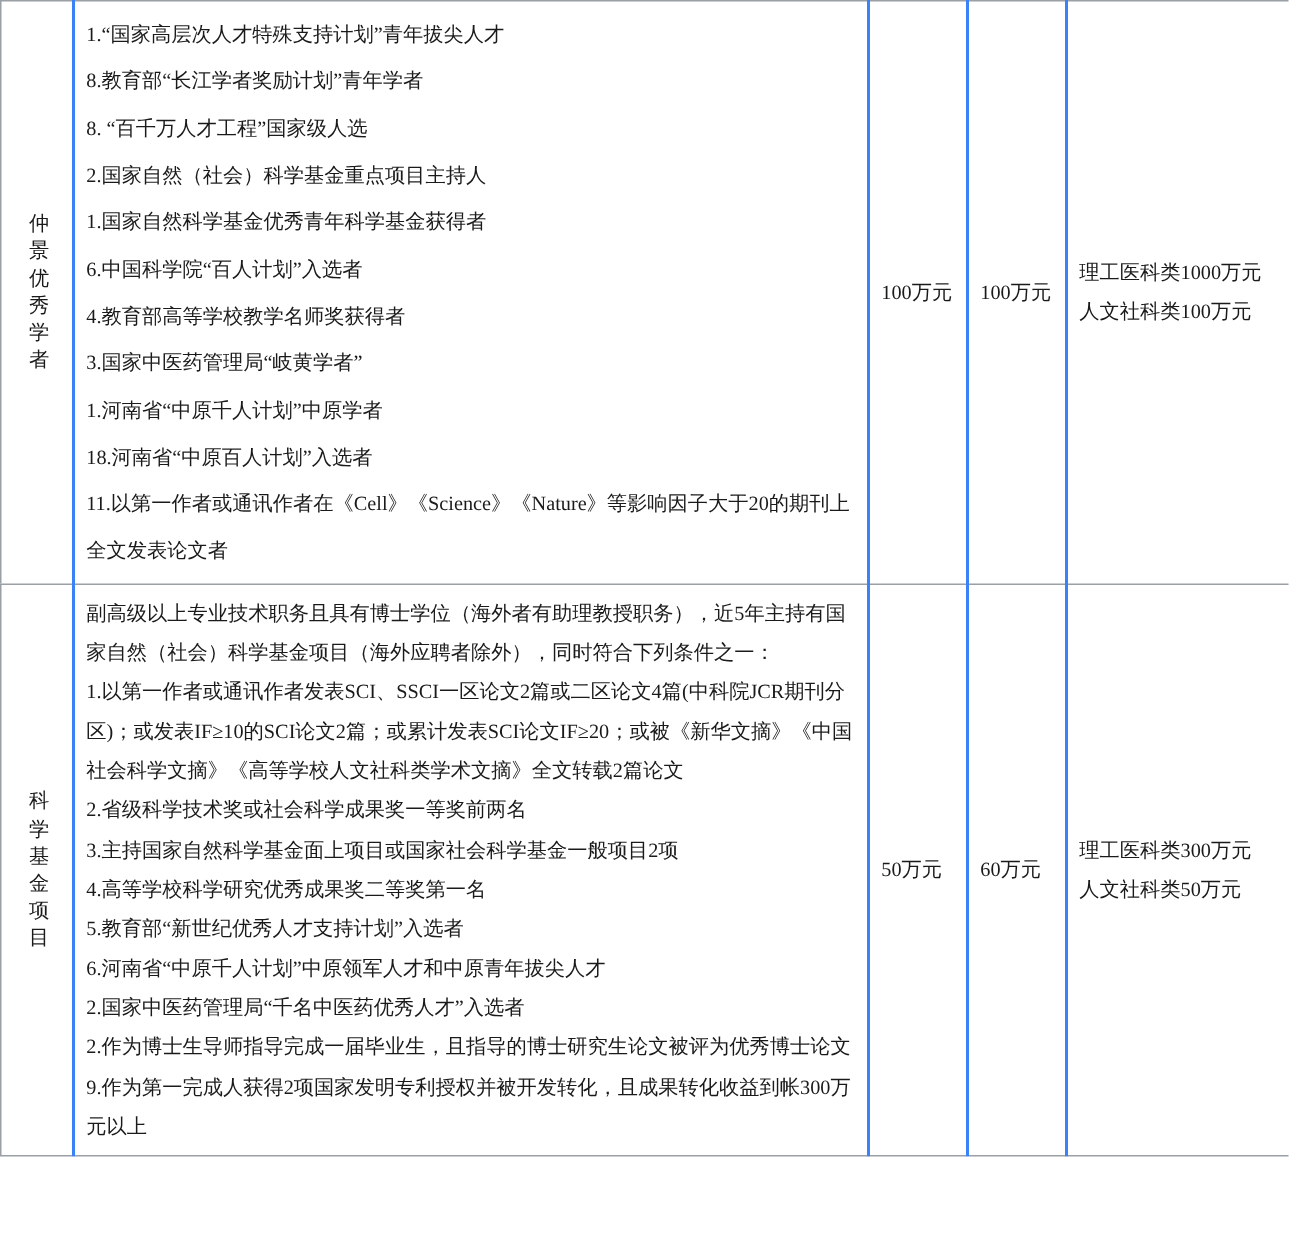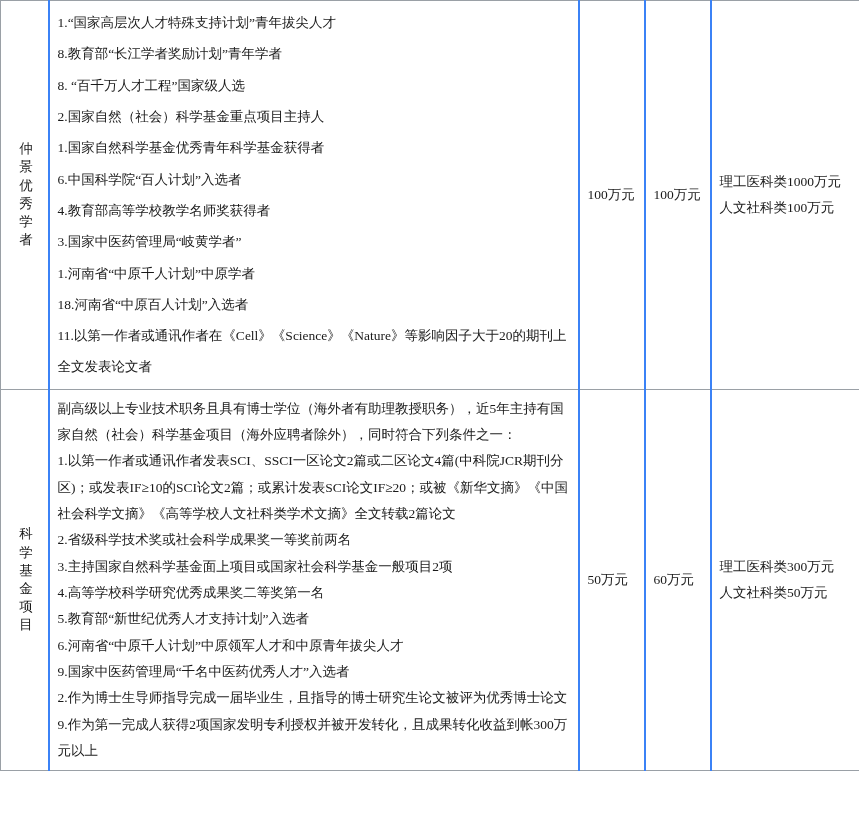--- a/index.html
+++ b/index.html
@@ -123,21 +123,21 @@
       </td>
       <td class="col-criteria">
         <div class="crit-list">
           <span class="line">副高级以上专业技术职务且具有博士学位（海外者有助理教授职务），近5年主持有国家自然（社会）科学基金项目（海外应聘者除外），同时符合下列条件之一：</span>
           <span class="line">1.以第一作者或通讯作者发表SCI、SSCI一区论文2篇或二区论文4篇(中科院JCR期刊分区)；或发表IF≥10的SCI论文2篇；或累计发表SCI论文IF≥20；或被《新华文摘》《中国社会科学文摘》《高等学校人文社科类学术文摘》全文转载2篇论文</span>
           <span class="line">2.省级科学技术奖或社会科学成果奖一等奖前两名</span>
           <span class="line">3.主持国家自然科学基金面上项目或国家社会科学基金一般项目2项</span>
           <span class="line">4.高等学校科学研究优秀成果奖二等奖第一名</span>
           <span class="line">5.教育部“新世纪优秀人才支持计划”入选者</span>
           <span class="line">6.河南省“中原千人计划”中原领军人才和中原青年拔尖人才</span>
-          <span class="line">9.国家中医药管理局“千名中医药优秀人才”入选者</span>
+          <span class="line">2.国家中医药管理局“千名中医药优秀人才”入选者</span>
           <span class="line">2.作为博士生导师指导完成一届毕业生，且指导的博士研究生论文被评为优秀博士论文</span>
           <span class="line">9.作为第一完成人获得2项国家发明专利授权并被开发转化，且成果转化收益到帐300万元以上</span>
         </div>
       </td>
       <td class="col-fund">50万元</td>
       <td class="col-subsidy">60万元</td>
       <td class="col-research">
         <span class="line">理工医科类300万元</span>
         <span class="line">人文社科类50万元</span>
       </td>

